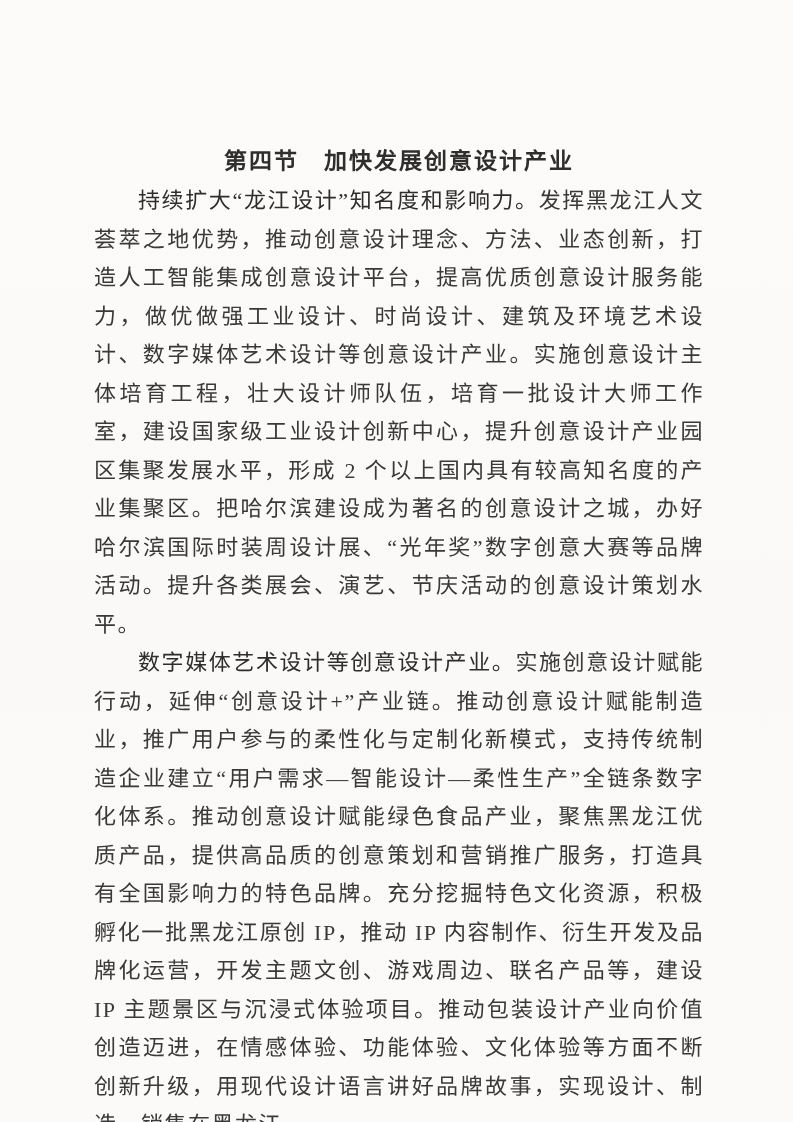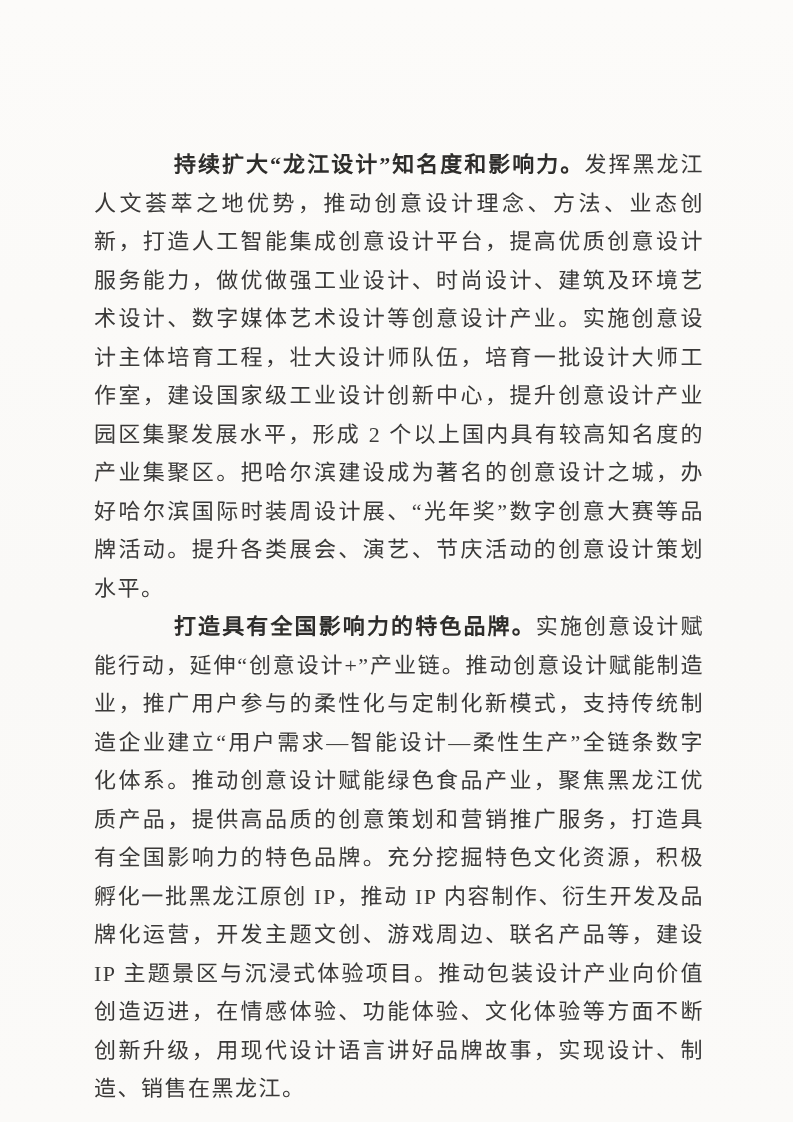--- a/index.html
+++ b/index.html
@@ -32,36 +32,36 @@
   .para {
     margin: 0;
     font-size: 22px;
     line-height: 38.5px;
     letter-spacing: 1.5px;
     text-align: justify;
     text-indent: 2em;
     color: #3a3938;
   }
   .para .lead {
-    font-weight: 700;
+    font-weight: 400;
     color: #2e2d2b;
-    margin-left: 36px;
   }
   .para .body-text {
     font-weight: 400;
     margin-top: 12px;
   }
 </style>
 </head>
 <body>
 
 <div class="page">
 
+  <h1 class="section-title">第四节　加快发展创意设计产业</h1>
 
   <p class="para">
     <span class="lead">持续扩大“龙江设计”知名度和影响力。</span><span class="body-text">发挥黑龙江人文荟萃之地优势，推动创意设计理念、方法、业态创新，打造人工智能集成创意设计平台，提高优质创意设计服务能力，做优做强工业设计、时尚设计、建筑及环境艺术设计、数字媒体艺术设计等创意设计产业。实施创意设计主体培育工程，壮大设计师队伍，培育一批设计大师工作室，建设国家级工业设计创新中心，提升创意设计产业园区集聚发展水平，形成 2 个以上国内具有较高知名度的产业集聚区。把哈尔滨建设成为著名的创意设计之城，办好哈尔滨国际时装周设计展、“光年奖”数字创意大赛等品牌活动。提升各类展会、演艺、节庆活动的创意设计策划水平。</span>
   </p>
 
   <p class="para">
-    <span class="lead">打造具有全国影响力的特色品牌。</span><span class="body-text">实施创意设计赋能行动，延伸“创意设计+”产业链。推动创意设计赋能制造业，推广用户参与的柔性化与定制化新模式，支持传统制造企业建立“用户需求—智能设计—柔性生产”全链条数字化体系。推动创意设计赋能绿色食品产业，聚焦黑龙江优质产品，提供高品质的创意策划和营销推广服务，打造具有全国影响力的特色品牌。充分挖掘特色文化资源，积极孵化一批黑龙江原创 IP，推动 IP 内容制作、衍生开发及品牌化运营，开发主题文创、游戏周边、联名产品等，建设 IP 主题景区与沉浸式体验项目。推动包装设计产业向价值创造迈进，在情感体验、功能体验、文化体验等方面不断创新升级，用现代设计语言讲好品牌故事，实现设计、制造、销售在黑龙江。</span>
+    <span class="lead">数字媒体艺术设计等创意设计产业。</span><span class="body-text">实施创意设计赋能行动，延伸“创意设计+”产业链。推动创意设计赋能制造业，推广用户参与的柔性化与定制化新模式，支持传统制造企业建立“用户需求—智能设计—柔性生产”全链条数字化体系。推动创意设计赋能绿色食品产业，聚焦黑龙江优质产品，提供高品质的创意策划和营销推广服务，打造具有全国影响力的特色品牌。充分挖掘特色文化资源，积极孵化一批黑龙江原创 IP，推动 IP 内容制作、衍生开发及品牌化运营，开发主题文创、游戏周边、联名产品等，建设 IP 主题景区与沉浸式体验项目。推动包装设计产业向价值创造迈进，在情感体验、功能体验、文化体验等方面不断创新升级，用现代设计语言讲好品牌故事，实现设计、制造、销售在黑龙江。</span>
   </p>
 
 </div>
 
 </body></html>

